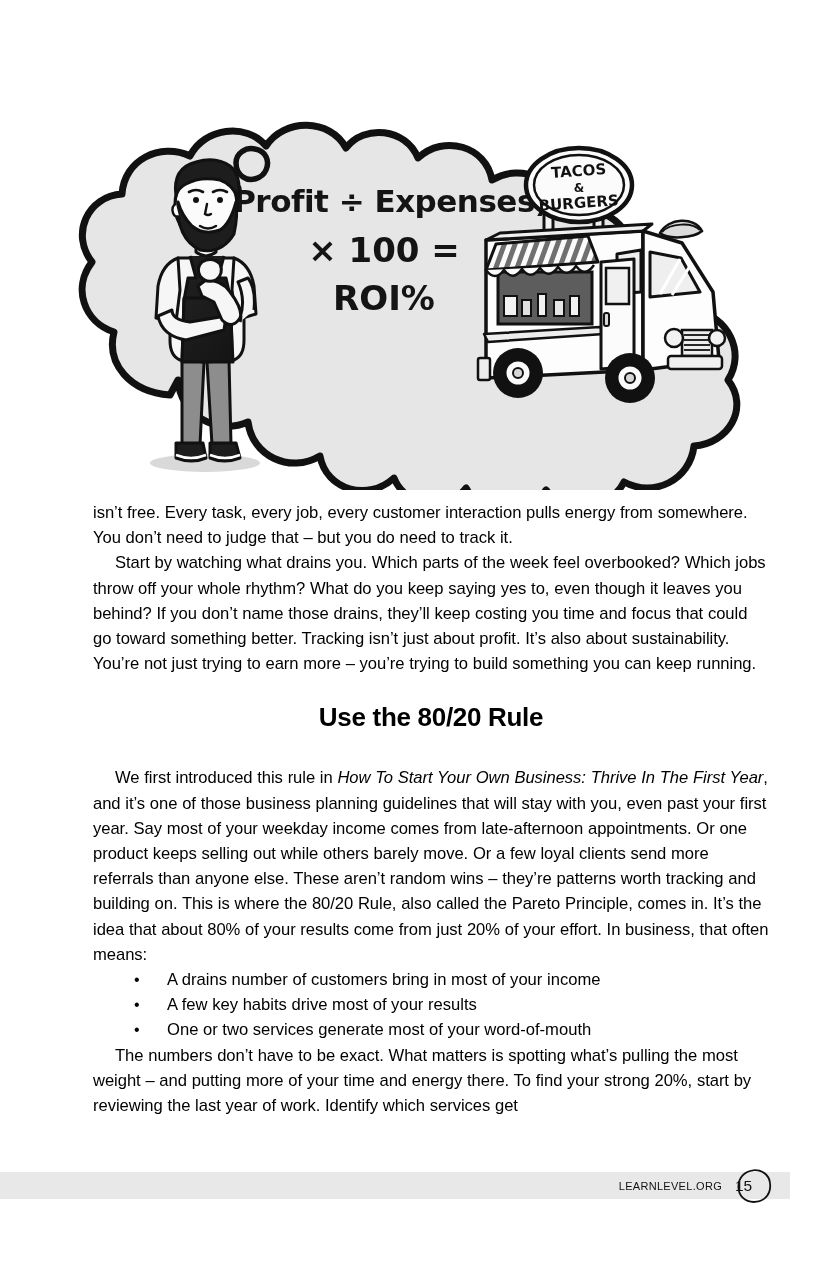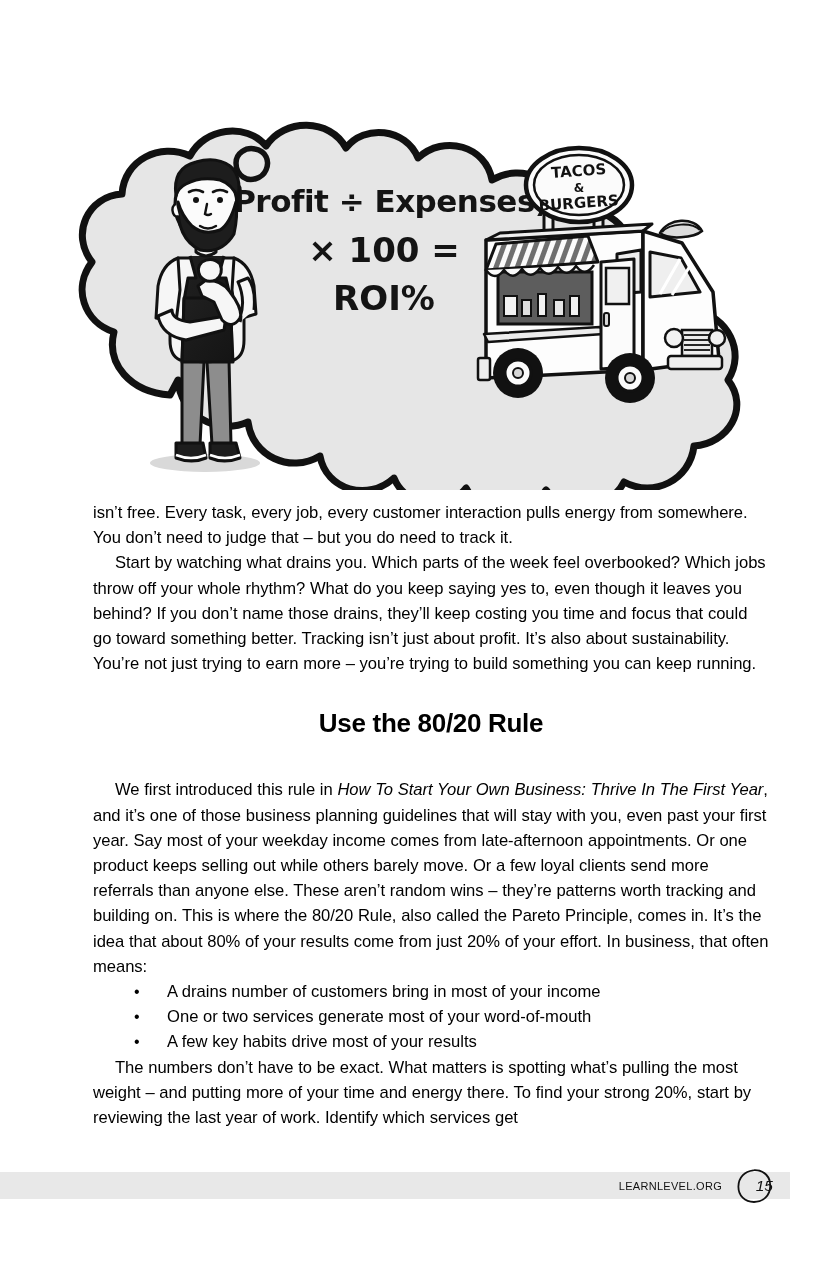--- a/index.html
+++ b/index.html
@@ -42,21 +42,21 @@
     letter-spacing: -0.05px;
     word-spacing: 0.2px;
   }
   .para.indent { text-indent: 22px; }
   .para em { font-style: italic; }
 
   h2.section-heading {
     font-size: 26px;
     font-weight: bold;
     text-align: center;
-    margin: 12px;
+    margin: 6px;
     padding: 0;
     letter-spacing: -0.3px;
   }
 
   .spacer-before-heading { height: 20px; }
   .spacer-after-heading  { height: 26px; }
 
   ul.bullets {
     margin: 0;
     padding: 0;
@@ -102,22 +102,21 @@
     letter-spacing: 0.3px;
     color: #111111;
     margin-right: 13px;
   }
   #page-number-wrap {
     position: relative;
     width: 38px;
     height: 38px;
     display: flex;
     align-items: center;
-    justify-content: flex-end;
-    font-style: italic;
+    justify-content: flex-start;
   }
   #page-number-wrap svg {
     position: absolute;
     left: 0;
     top: 0;
   }
   #page-number {
     position: relative;
     font-size: 15.5px;
     color: #111111;
@@ -338,22 +337,22 @@
   <div class="spacer-before-heading"></div>
 
   <h2 class="section-heading">Use the 80/20 Rule</h2>
 
   <div class="spacer-after-heading"></div>
 
   <p class="para indent"><span>We first introduced this rule in </span><em>How To Start Your Own Business: Thrive In The First Year</em><span>, and it’s one of those business planning guidelines that will stay with you, even past your first year. Say most of your weekday income comes from late-afternoon appointments. Or one product keeps selling out while others barely move. Or a few loyal clients send more referrals than anyone else. These aren’t random wins – they’re patterns worth tracking and building on. This is where the 80/20 Rule, also called the Pareto Principle, comes in. It’s the idea that about 80% of your results come from just 20% of your effort. In business, that often means:</span></p>
 
   <ul class="bullets">
     <li>A drains number of customers bring in most of your income</li>
+    <li>A few key habits drive most of your results</li>
     <li>One or two services generate most of your word-of-mouth</li>
-    <li>A few key habits drive most of your results</li>
   </ul>
 
   <p class="para indent">The numbers don’t have to be exact. What matters is spotting what’s pulling the most weight – and putting more of your time and energy there. To find your strong 20%, start by reviewing the last year of work. Identify which services get</p>
 </div>
 
 <div id="footer-band"></div>
 <div id="footer-inner">
   <span id="site-name">LEARNLEVEL.ORG</span>
   <span id="page-number-wrap">
     <svg width="38" height="38" viewBox="0 0 38 38">

